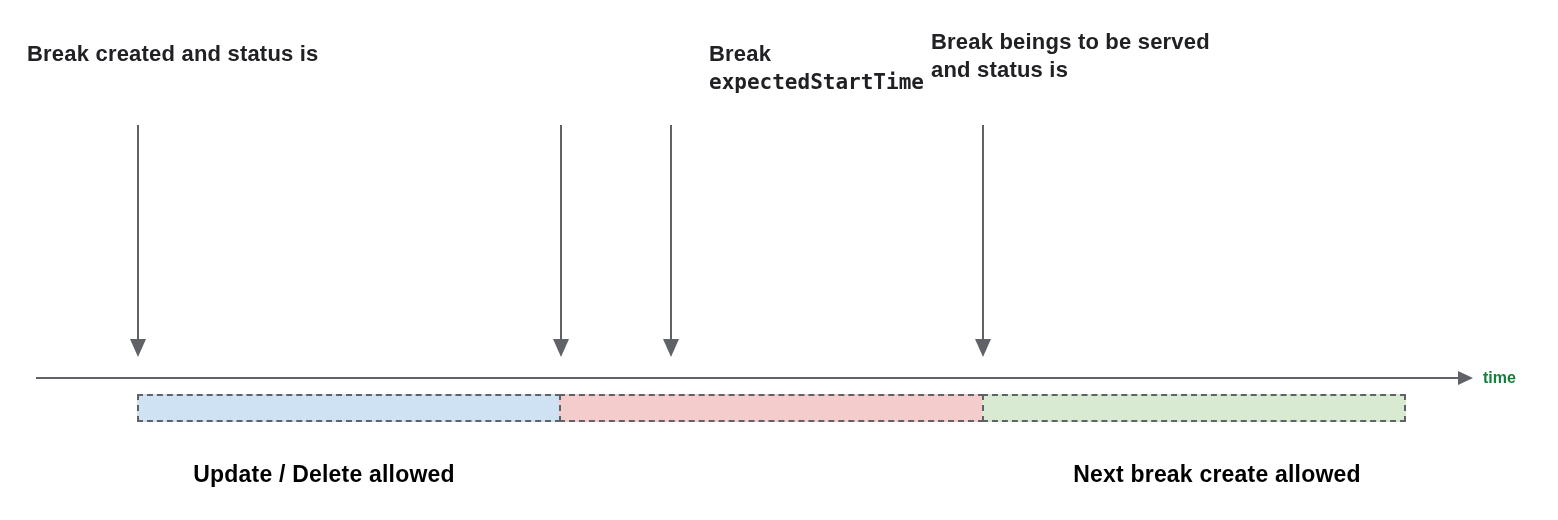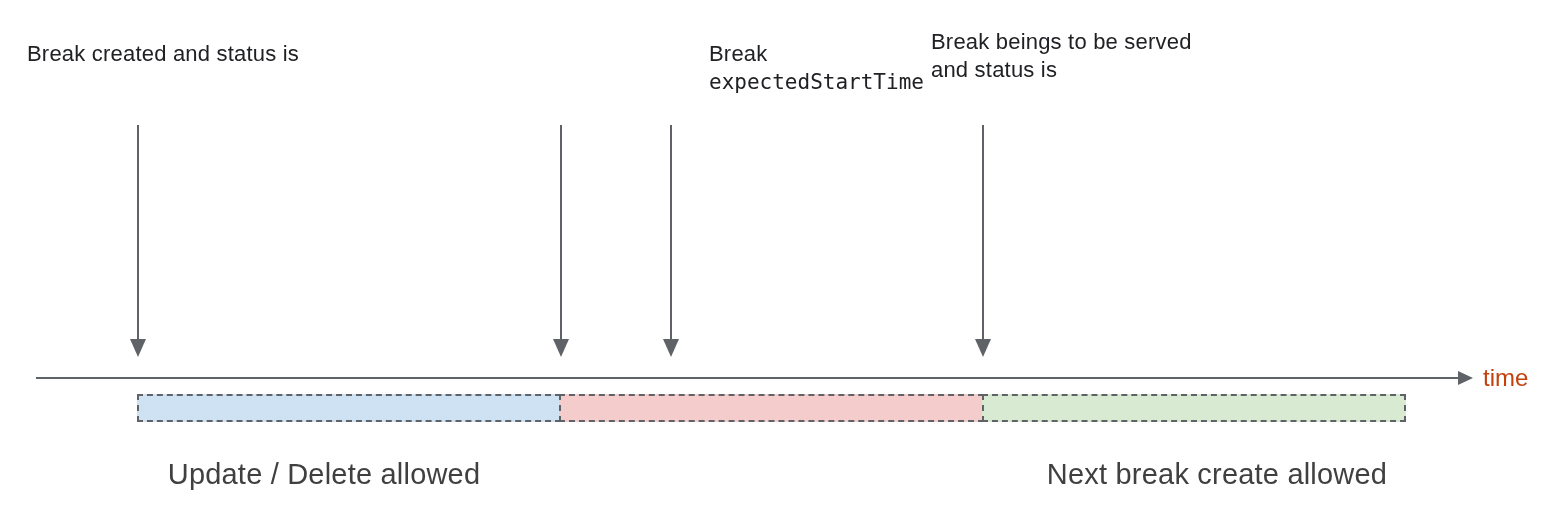--- a/index.html
+++ b/index.html
@@ -8,20 +8,21 @@
     background: #ffffff;
   }
   .canvas {
     position: relative;
     width: 1556px;
     height: 520px;
     background: #ffffff;
     font-family: "Liberation Sans", sans-serif;
     color: #202124;
     overflow: hidden;
+    font-weight: bold;
   }
   
   .annotation {
     position: absolute;
     white-space: nowrap;
   }
   .ann-line {
     font-size: 22px;
     line-height: 28px;
     color: #202124;
@@ -66,44 +67,44 @@
     width: 0;
     height: 0;
     border-top: 7px solid transparent;
     border-bottom: 7px solid transparent;
     border-left: 15px solid #5f6368;
   }
   .axis-label {
     position: absolute;
     left: 1483px;
     top: 365px;
-    font-size: 24px;
+    font-size: 16px;
     line-height: 26px;
-    color: #c2410c;
+    color: #15803d;
   }
   
   .segment {
     position: absolute;
     top: 394px;
     height: 28px;
     box-sizing: border-box;
     border: 2px dashed #5f6368;
   }
   .seg-blue  { left: 137px; width: 424px; background: #cfe2f3; }
   .seg-red   { left: 559px; width: 425px; background: #f4cccc; }
   .seg-green { left: 982px; width: 424px; background: #d9ead3; }
   
   .seg-label {
     position: absolute;
     top: 460px;
     transform: translateX(-50%);
-    font-size: 29px;
+    font-size: 23px;
     line-height: 28px;
     white-space: nowrap;
-    color: #404040;
+    color: #000000;
     letter-spacing: 0.2px;
   }
   .lbl-1 { left: 324px; }
   .lbl-2 { left: 775px; }
   .lbl-3 { left: 1217px; text-align: center; }
 </style>
 </head>
 <body>
 
 <div class="canvas">

